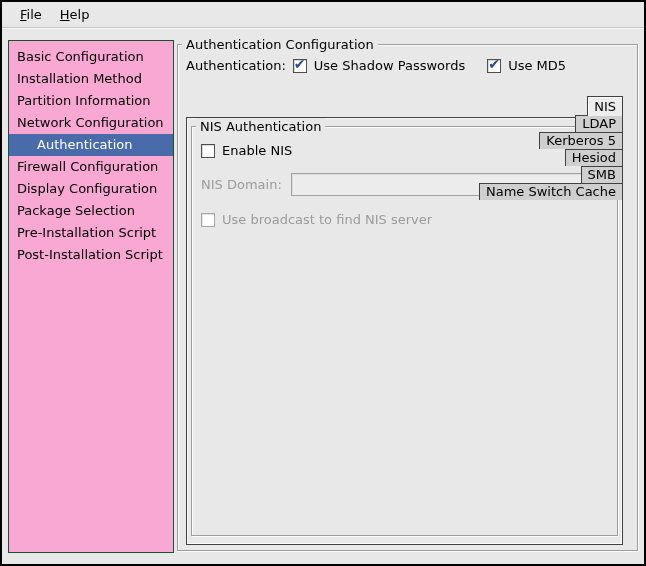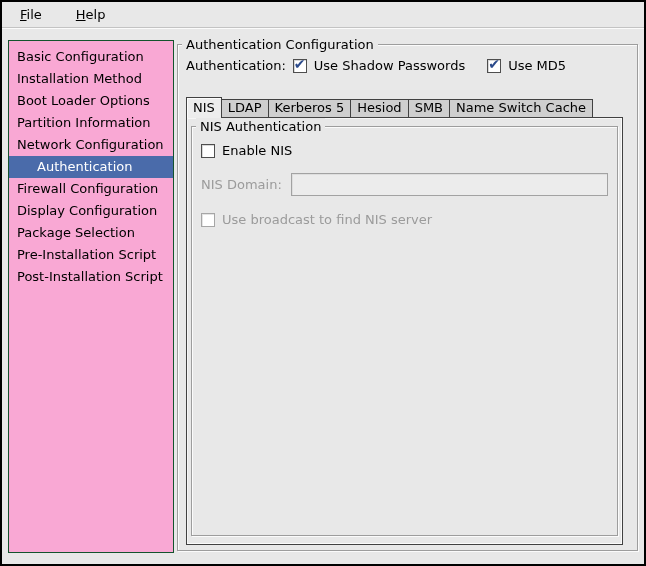--- a/index.html
+++ b/index.html
@@ -5,21 +5,21 @@
   html,body { margin:0; padding:0; background:#fff; }
   .window {
     position:relative; width:646px; height:566px; box-sizing:border-box;
     background:#e8e8e8; border:2px solid #000; overflow:hidden;
     font-family:"DejaVu Sans","Liberation Sans",sans-serif; font-size:13px; color:#000;
   }
   
   .menubar {
     position:absolute; top:0; left:0; right:0; height:25px;
     display:flex; align-items:center; padding-left:9px;
-    border-bottom:1px solid #c3c3c3; box-shadow:0 1px 0 #fbfbfb;gap:16px;
+    border-bottom:1px solid #c3c3c3; box-shadow:0 1px 0 #fbfbfb;
   }
   .menu-item { display:inline-block; padding:2px 9px; cursor:default; }
   .menu-item::first-letter { text-decoration:underline; }
   
   .sidebar {
     position:absolute; left:6px; top:38px; width:166px; height:513px; box-sizing:border-box;
     background:#f9a8d4; border:1px solid #14532d; padding-top:5px; overflow:hidden;
   }
   .side-item { height:22px; line-height:22px; padding-left:8px; white-space:nowrap; cursor:default; }
   .side-item.selected { background:var(--selection-bg,#4a6baa); color:var(--selection-text,#fff);padding-left:28px; }
@@ -42,21 +42,21 @@
     background:#fff; border:1px solid #4e4e4e; margin-right:7px;
     box-shadow:inset 1px 1px 0 #d8d8d8;
   }
   .checkbox.checked::after {
     content:"\2714"; position:absolute; left:0px; top:-4px;
     font-size:14px; font-weight:bold; color:var(--checkmark,#2b4a8b);
   }
   .checkbox.disabled { border-color:#a6a6a6; box-shadow:inset 1px 1px 0 #e4e4e4; }
   
   .notebook { position:absolute; left:8px; top:51px; width:437px; bottom:5px; display:flex; flex-direction:column; }
-  .tabs { display:flex; align-items:flex-end; height:21px; position:relative; z-index:2; }
+  .tabs { display:flex; align-items:flex-end; height:21px; position:relative; z-index:2;flex-direction:column; }
   .tab {
     box-sizing:border-box; height:18px; line-height:16px; padding:0 6px;
     background:#cfcfcf; border:1px solid #414141; border-bottom:none;
     white-space:nowrap; cursor:default;
   }
   .tab + .tab { margin-left:-1px; }
   .tab.active {
     height:21px; line-height:19px; background:#ededed; margin-bottom:-1px;
     position:relative; z-index:3; box-shadow:inset 1px 1px 0 #fdfdfd;
   }
@@ -87,21 +87,20 @@
 
   <div class="menubar">
     <span class="menu-item">File</span>
     <span class="menu-item">Help</span>
   </div>
 
   <div class="sidebar">
 
   <div class="side-item">Basic Configuration</div>
       <div class="side-item">Installation Method</div>
-      <div class="side-item">Boot Loader Options</div>
       <div class="side-item">Partition Information</div>
       <div class="side-item">Network Configuration</div>
       <div class="side-item selected">Authentication</div>
       <div class="side-item">Firewall Configuration</div>
       <div class="side-item">Display Configuration</div>
       <div class="side-item">Package Selection</div>
       <div class="side-item">Pre-Installation Script</div>
       <div class="side-item">Post-Installation Script</div>
     </div>
 

